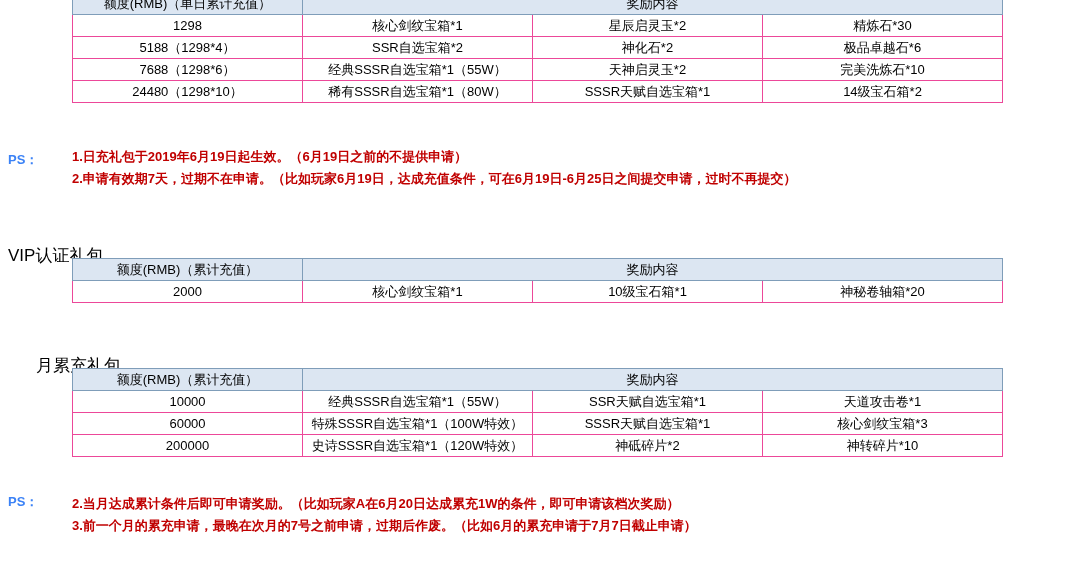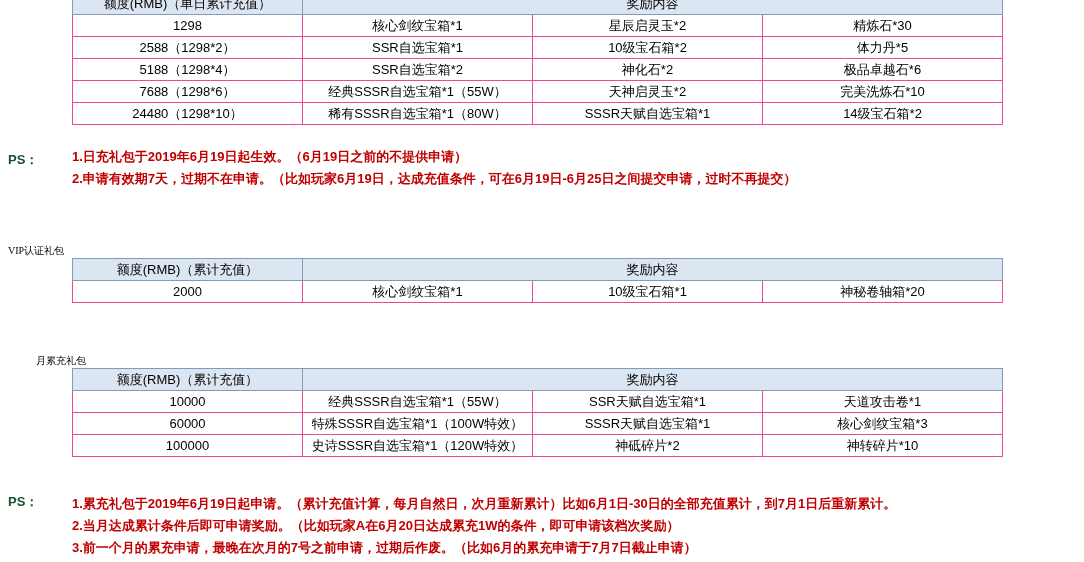--- a/index.html
+++ b/index.html
@@ -50,30 +50,29 @@
     left: 72px;
     top: 258px;
   }
   .month-table {
     position: absolute;
     left: 72px;
     top: 368px;
   }
   .section-label {
     position: absolute;
-    font-size: 10px;
+    font-size: 17px;
     color: #000000;
-    font-family: Liberation Serif, serif;
   }
   .vip-label { left: 8px; top: 244px; }
   .month-label { left: 8px; top: 354px; margin-left: 28px; }
   .ps-label {
     position: absolute;
     left: 8px;
-    color: #14532d;
+    color: #3b82f6;
     font-weight: bold;
   }
   .ps-lines {
     position: absolute;
     left: 72px;
     color: #c00000;
     font-weight: bold;
     line-height: 22px;
   }
   .ps1-label { top: 151px; }
@@ -101,26 +100,20 @@
       </tr>
     </thead>
     <tbody>
       <tr>
         <td>1298</td>
         <td>核心剑纹宝箱*1</td>
         <td>星辰启灵玉*2</td>
         <td>精炼石*30</td>
       </tr>
       <tr>
-        <td>2588（1298*2）</td>
-        <td>SSR自选宝箱*1</td>
-        <td>10级宝石箱*2</td>
-        <td>体力丹*5</td>
-      </tr>
-      <tr>
         <td>5188（1298*4）</td>
         <td>SSR自选宝箱*2</td>
         <td>神化石*2</td>
         <td>极品卓越石*6</td>
       </tr>
       <tr>
         <td>7688（1298*6）</td>
         <td>经典SSSR自选宝箱*1（55W）</td>
         <td>天神启灵玉*2</td>
         <td>完美洗炼石*10</td>
@@ -185,28 +178,27 @@
         <td>SSR天赋自选宝箱*1</td>
         <td>天道攻击卷*1</td>
       </tr>
       <tr>
         <td>60000</td>
         <td>特殊SSSR自选宝箱*1（100W特效）</td>
         <td>SSSR天赋自选宝箱*1</td>
         <td>核心剑纹宝箱*3</td>
       </tr>
       <tr>
-        <td>100000</td>
+        <td>200000</td>
         <td>史诗SSSR自选宝箱*1（120W特效）</td>
         <td>神砥碎片*2</td>
         <td>神转碎片*10</td>
       </tr>
     </tbody>
   </table>
 
   <div class="ps-label ps2-label">PS：</div>
   <div class="ps-lines ps2-lines">
-    <div>1.累充礼包于2019年6月19日起申请。（累计充值计算，每月自然日，次月重新累计）比如6月1日-30日的全部充值累计，到7月1日后重新累计。</div>
     <div>2.当月达成累计条件后即可申请奖励。（比如玩家A在6月20日达成累充1W的条件，即可申请该档次奖励）</div>
     <div>3.前一个月的累充申请，最晚在次月的7号之前申请，过期后作废。（比如6月的累充申请于7月7日截止申请）</div>
   </div>
 
 </div>
 
 </body></html>

